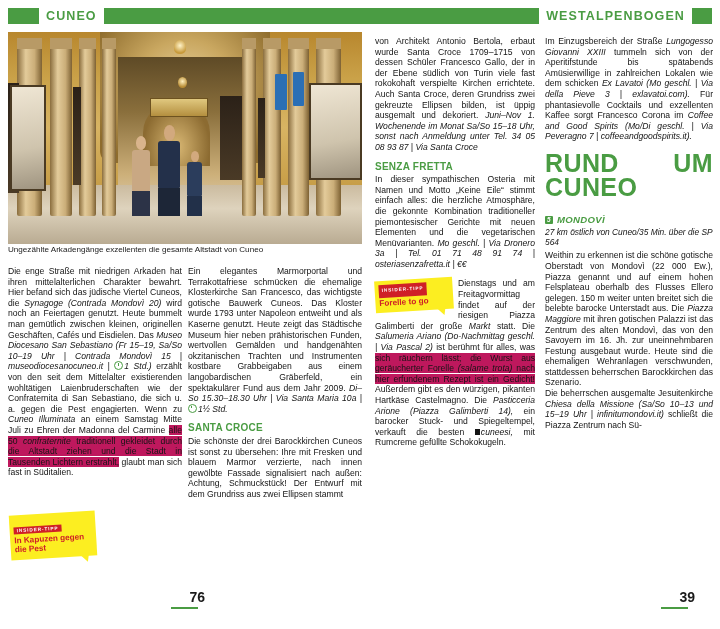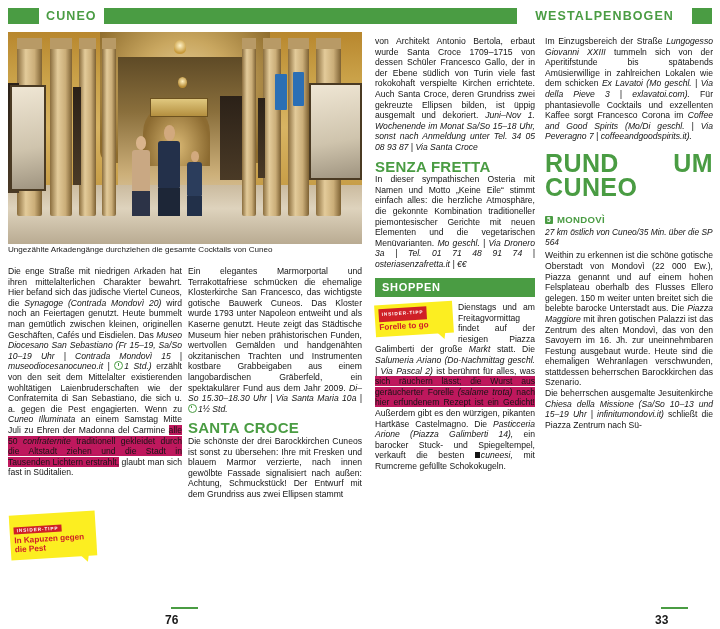--- a/index.html
+++ b/index.html
@@ -15,21 +15,21 @@
   
   .runhead{position:absolute;top:8px;height:16px;}
   .runhead .bar{background:#4a9c43;height:16px;}
   .runhead .txt{
     color:#4a9c43;font-weight:bold;font-size:12.5px;letter-spacing:1.1px;
     line-height:16px;white-space:nowrap;
   }
   #rh-left{left:8px;width:352px;display:flex;align-items:center;gap:7px;}
   #rh-left .bar.b1{width:31px;}
   #rh-left .bar.b2{flex:1;}
-  #rh-right{left:360px;width:352px;display:flex;align-items:center;gap:18px;justify-content:flex-start;}
+  #rh-right{left:360px;width:352px;display:flex;align-items:center;gap:7px;justify-content:flex-start;}
   #rh-right .bar.b1{flex:1;}
   #rh-right .bar.b2{width:20px;}
 
   
   .col{position:absolute;top:0;}
   #col1{left:8px;width:174px;}
   #col2{left:188px;width:174px;}
   #col3{left:375px;width:160px;}
   #col4{left:545px;width:168px;}
 
@@ -105,35 +105,35 @@
     background:linear-gradient(170deg,#efe6d4,#cfc4ad 60%,#9f9480);
     border:2px solid #4a3a23;
   }
   .caption{
     position:absolute;left:8px;top:244px;width:354px;
     font-size:8.1px;line-height:11px;color:#1a1a1a;
   }
 
   
   .sub-h{
-    color:#4a9c43;font-weight:bold;font-size:15px;letter-spacing:.25px;
+    color:#4a9c43;font-weight:bold;font-size:10px;letter-spacing:.25px;
     margin:0 0 2px 0;
   }
   .sec-banner{
     background:#4a9c43;color:#fff;font-weight:bold;
     font-size:11px;letter-spacing:.7px;
     padding:4px 7px 4px 7px;margin:0 0 5px 0;display:block;
   }
   .big-h{
     color:#4a9c43;font-weight:bold;font-size:25px;line-height:24px;
     letter-spacing:.4px;margin:0 0 9px 0;
   }
   .place-h{
     color:#4a9c43;font-weight:bold;font-size:9.6px;letter-spacing:.3px;
-    margin:16px 0 1px 0;display:flex;align-items:center;gap:4px;
+    margin:16px 0 1px 0;display:flex;align-items:center;gap:4px;font-style:italic;
   }
   .place-num{
     display:inline-block;background:#4a9c43;color:#fff;
     font-size:6.4px;font-weight:bold;line-height:8px;
     width:8px;height:8px;text-align:center;border-radius:1px;
   }
   .place-sub{
     font-style:italic;font-size:8.4px;line-height:10.4px;color:#141414;
     margin:0 0 3px 0;text-align:left;
   }
@@ -165,22 +165,22 @@
     color:#cf2027;font-weight:bold;font-size:8.2px;line-height:9.4px;
   }
   .tip-tail{
     position:absolute;right:8px;bottom:-6px;width:0;height:0;
     border-left:7px solid transparent;border-right:2px solid transparent;
     border-top:8px solid #fcee21;transform:rotate(-3.5deg);
   }
   .tip2{width:78px;margin:1px 5px 1px 0;}
 
   
-  .pgnum{position:absolute;bottom:2px;text-align:left;width:40px;
-    font-size:12px;font-weight:bold;color:#1a1a1a;}
+  .pgnum{position:absolute;bottom:24px;text-align:right;width:40px;
+    font-size:14px;font-weight:bold;color:#1a1a1a;}
   .pgrule{position:absolute;bottom:20px;width:27px;height:1.6px;background:#4a9c43;}
   #pg-left{left:165px;}
   #pgr-left{left:171px;}
   #pg-right{left:655px;}
   #pgr-right{left:661px;}
 </style>
 </head>
 <body>
 
 <div class="page">
@@ -253,21 +253,21 @@
       <div class="ph-p-body" style="background:#23304a;"></div>
       <div class="ph-p-legs" style="background:#1d2637;"></div>
     </div>
     <div class="ph-person" style="left:50.5%;width:4.4%;height:31%;">
       <div class="ph-p-head" style="background:#d2a97e;margin:0 auto;width:52%;"></div>
       <div class="ph-p-body" style="background:#2b3d5c;"></div>
       <div class="ph-p-legs" style="background:#223049;"></div>
     </div>
   </div>
 
-  <div class="caption">Ungezählte Arkadengänge durchziehen die gesamte Cocktails von Cuneo</div>
+  <div class="caption">Ungezählte Arkadengänge exzellenten die gesamte Altstadt von Cuneo</div>
 
   <div class="col" id="col1">
     <div class="body-col">
       <p>
         <span>Die enge Straße mit niedrigen Arkaden hat ihren mittelalterlichen Charakter bewahrt. Hier befand sich das jüdische Viertel Cuneos, die </span><i>Synagoge (Contrada Mondovì 20)</i><span> wird noch an Feiertagen genutzt. Heute bummelt man gemütlich zwischen kleinen, originellen Geschäften, Cafés und Eisdielen. Das </span><i>Museo Diocesano San Sebastiano (Fr 15–19, Sa/So 10–19 Uhr | Contrada Mondovì 15 | museodiocesanocuneo.it | </i><span class="clk"></span><i>1 Std.)</i><span> erzählt von den seit dem Mittelalter existierenden wohltätigen Laienbruderschaften wie der Confraternita di San Sebastiano, die sich u. a. gegen die Pest engagierten. Wenn zu </span><i>Cuneo Illuminata</i><span> an einem Samstag Mitte Juli zu Ehren der Madonna del Carmine </span><span class="hl">alle 50 </span><i class="hl">confraternite</i><span class="hl"> traditionell gekleidet durch die Altstadt ziehen und die Stadt in Tausenden Lichtern erstrahlt,</span><span> glaubt man sich fast in Süditalien.</span>
       </p>
     </div>
 
     <div style="position:absolute;left:2px;top:513px;width:86px;">
       <div class="tip-bubble">
@@ -293,21 +293,20 @@
     <div class="body-col">
       <p>
         <span>von Architekt Antonio Bertola, erbaut wurde Santa Croce 1709–1715 von dessen Schüler Francesco Gallo, der in der Ebene südlich von Turin viele fast rokokohaft verspielte Kirchen errichtete. Auch Santa Croce, deren Grundriss zwei gekreuzte Ellipsen bilden, ist üppig ausgemalt und dekoriert. </span><i>Juni–Nov 1. Wochenende im Monat Sa/So 15–18 Uhr, sonst nach Anmeldung unter Tel. 34 05 08 93 87 | Via Santa Croce</i>
       </p>
       <div class="gap"></div>
       <div class="sub-h">SENZA FRETTA</div>
       <p>
         <span>In dieser sympathischen Osteria mit Namen und Motto „Keine Eile“ stimmt einfach alles: die herzliche Atmosphäre, die gekonnte Kombination traditioneller piemontesischer Gerichte mit neuen Elementen und die vegetarischen Menüvarianten. </span><i>Mo geschl. | Via Dronero 3a | Tel. 01 71 48 91 74 | osteriasenzafretta.it | €€</i>
       </p>
       <div class="gap"></div>
-      <div class="sec-banner">SHOPPEN</div>
       <p>
         <span class="tip tip2">
           <span class="tip-bubble" style="display:block;">
             <span class="tip-label">INSIDER-TIPP</span>
             <span class="tip-text" style="display:block;">Forelle to go</span>
             <span class="tip-tail"></span>
           </span>
         </span>
         <span>Dienstags und am Freitagvormittag findet auf der riesigen Piazza Galimberti der große </span><i>Markt</i><span> statt. Die </span><i>Salumeria Ariano (Do-Nachmittag geschl. | Via Pascal 2)</i><span> ist berühmt für alles, was </span><span class="hl">sich räuchern lässt; die Wurst aus geräucherter Forelle </span><i class="hl">(salame trota)</i><span class="hl"> nach hier erfundenem Rezept ist ein Gedicht!</span><span> Außerdem gibt es den würzigen, pikanten Hartkäse Castelmagno. Die </span><i>Pasticceria Arione (Piazza Galimberti 14),</i><span> ein barocker Stuck- und Spiegeltempel, verkauft die besten </span><span class="sqm"></span><i>cuneesi,</i><span> mit Rumcreme gefüllte Schokokugeln.</span>
       </p>
@@ -331,15 +330,15 @@
       </p>
       <p>
         <span>Die beherrschen ausgemalte Jesuitenkirche </span><i>Chiesa della Missione (Sa/So 10–13 und 15–19 Uhr | infinitumondovi.it)</i><span> schließt die Piazza Zentrum nach Sü-</span>
       </p>
     </div>
   </div>
 
   <div class="pgrule" id="pgr-left"></div>
   <div class="pgnum" id="pg-left">76</div>
   <div class="pgrule" id="pgr-right"></div>
-  <div class="pgnum" id="pg-right">33</div>
+  <div class="pgnum" id="pg-right">39</div>
 
 </div>
 
 </body></html>

